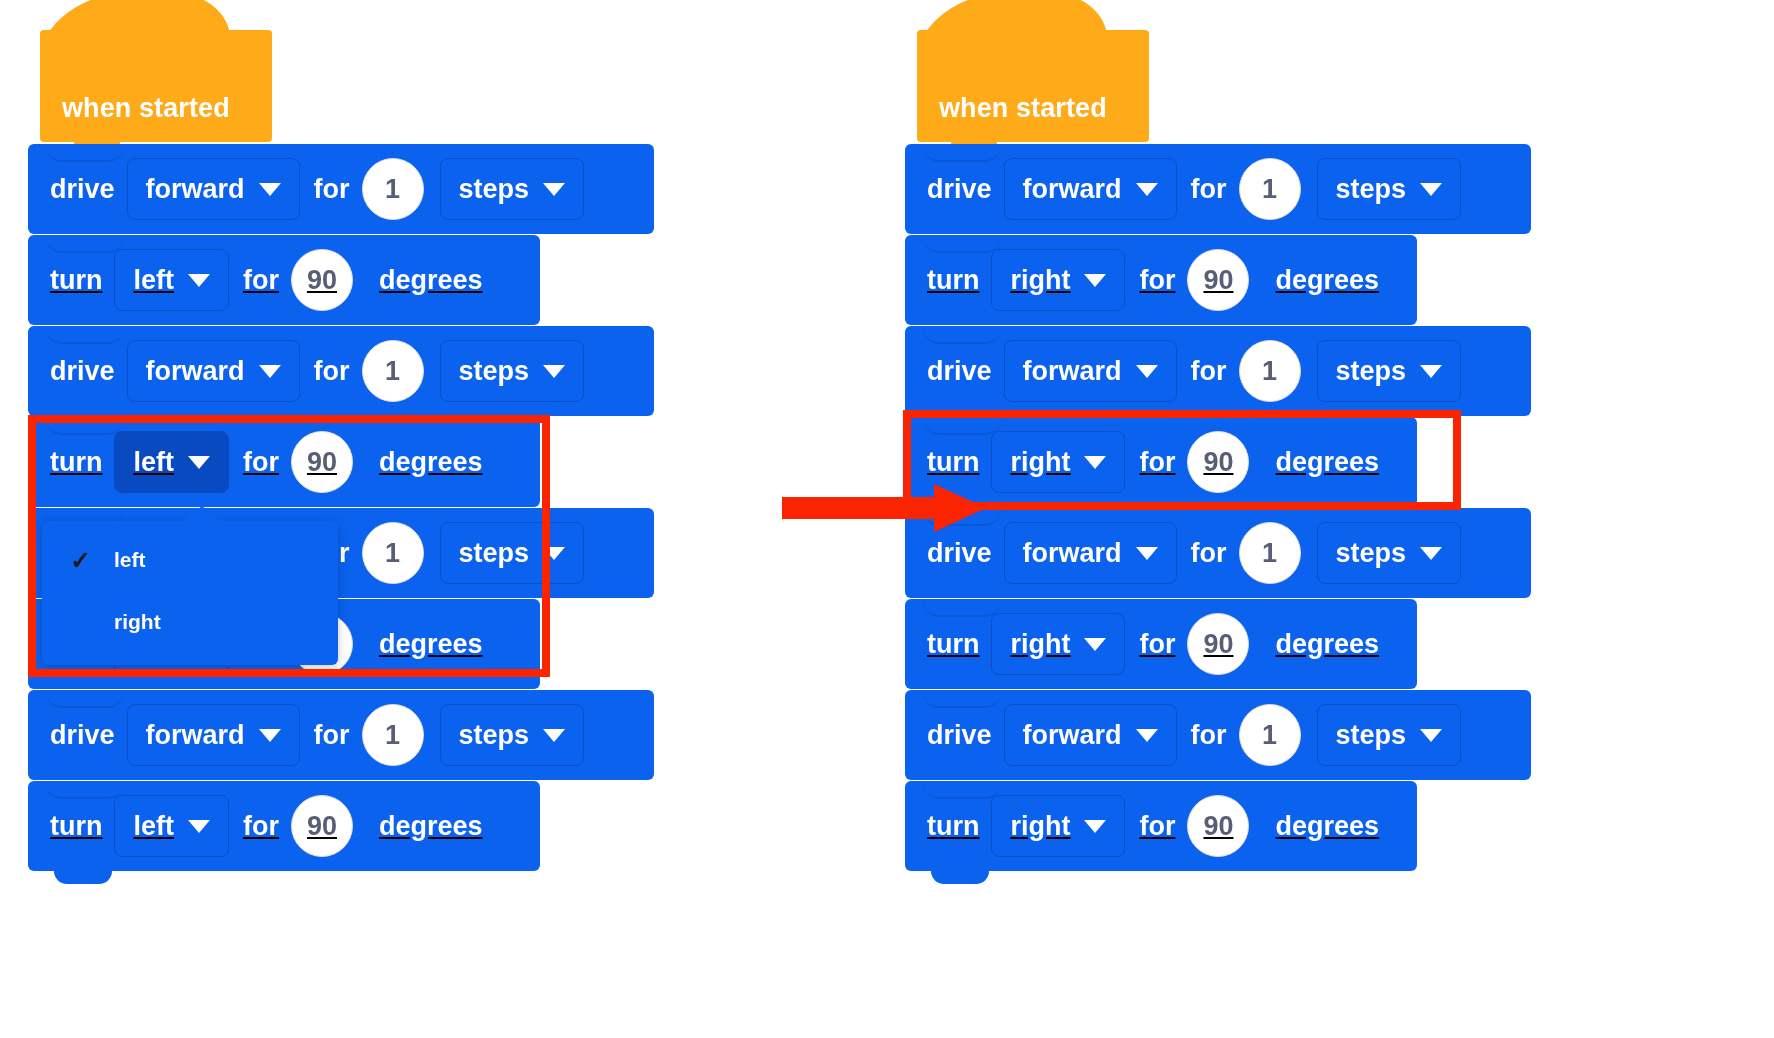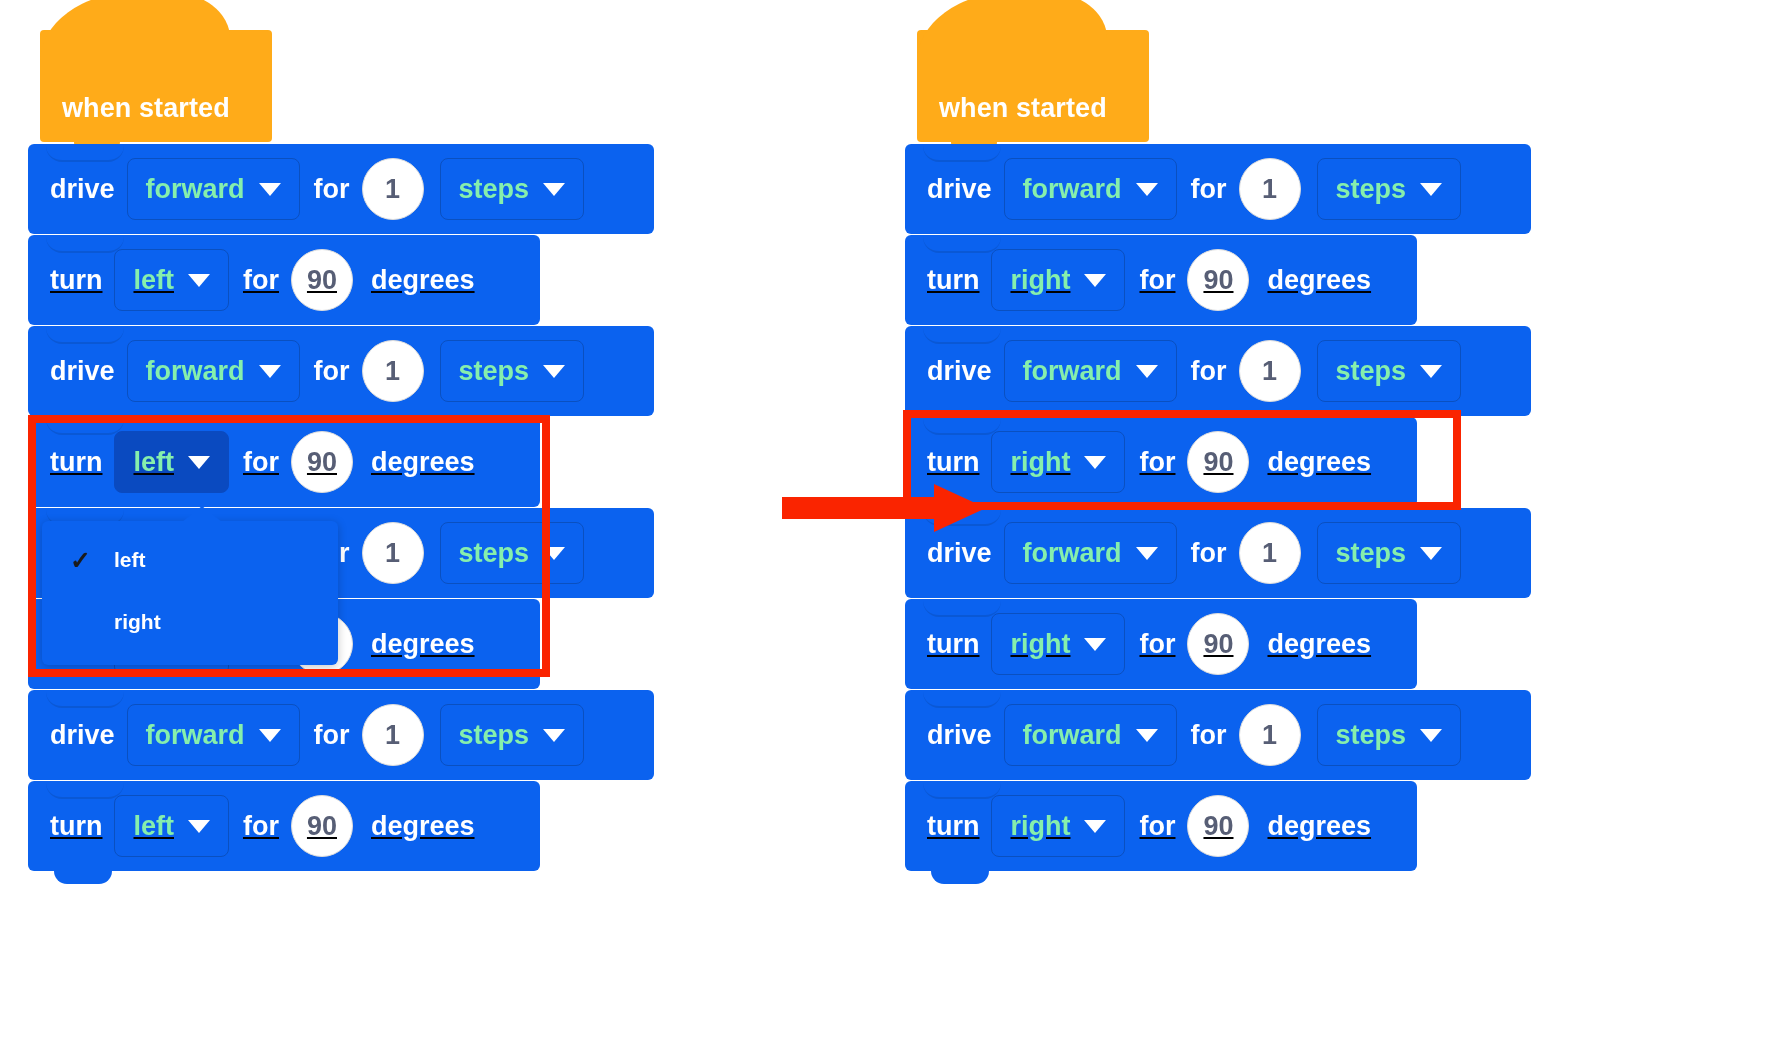--- a/index.html
+++ b/index.html
@@ -99,41 +99,41 @@
     border-radius: 0 0 13px 13px;
   }
 
   .blk-text {
     color: #ffffff;
     font-size: 27px;
     font-weight: 700;
     white-space: nowrap;
     margin: 0 12px 0 0;
   }
-  .blk-text.post { margin-left: 2px; }
+  .blk-text.post { margin-left: 10px; }
 
   
   .field-dd {
     display: flex;
     align-items: center;
     gap: 14px;
     height: 62px;
     padding: 0 18px;
     border: 1.5px solid #0A50C0;
     border-radius: 8px;
     background: #0B62EF;
     box-sizing: border-box;
     margin-right: 14px;
   }
   .field-dd.open {
     background: #0A4AC0;
     border-color: #0A4AC0;
   }
   .field-dd .dd-label {
-    color: #86efac;
+    color: #ffffff;
     font-size: 27px;
     font-weight: 700;
     white-space: nowrap;
   }
   .caret {
     width: 0; height: 0;
     border-left: 11px solid transparent;
     border-right: 11px solid transparent;
     border-top: 13px solid #ffffff;
     flex: 0 0 auto;

